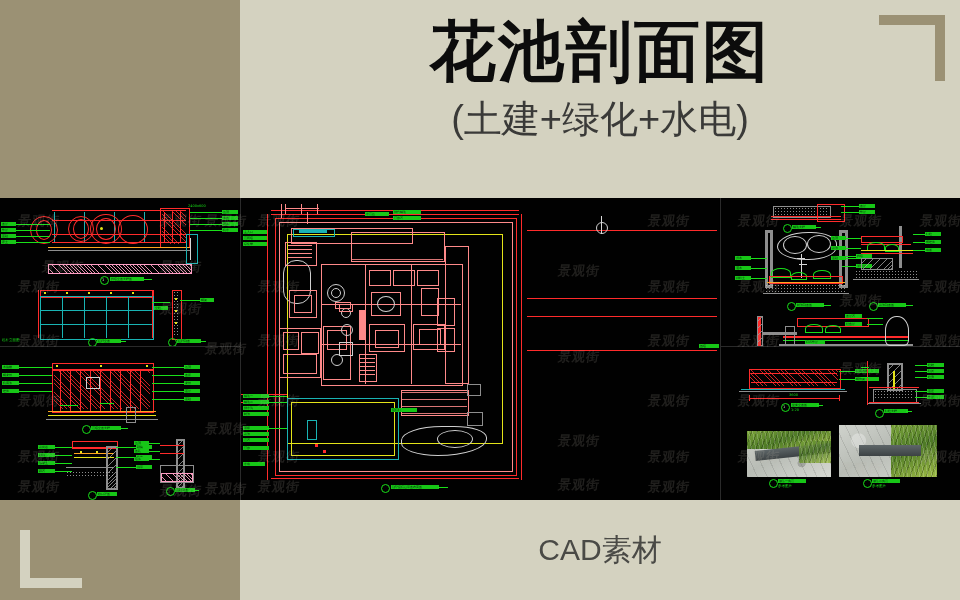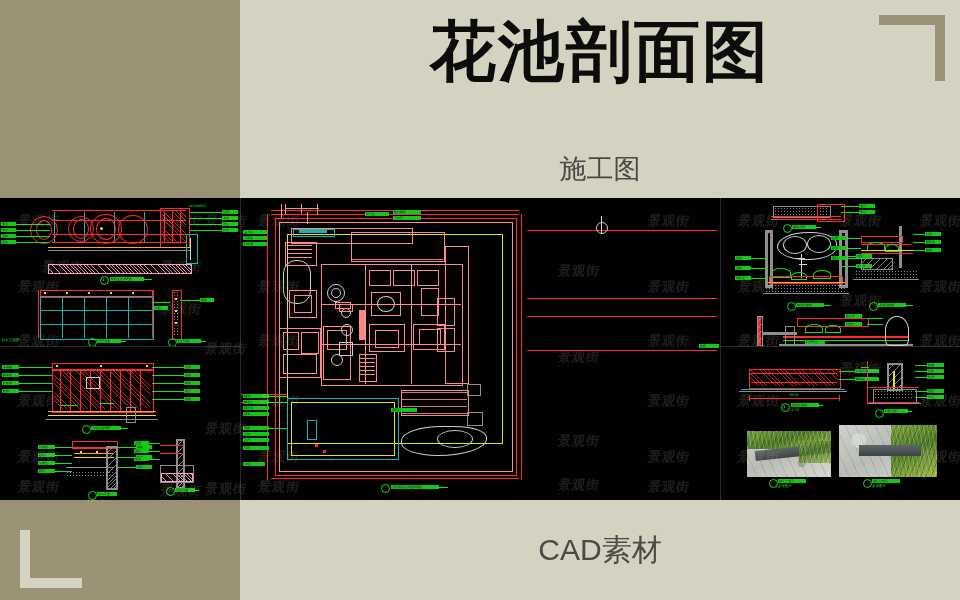--- a/index.html
+++ b/index.html
@@ -271,21 +271,21 @@
   <div class="header-band">
     <div class="tan-block-top"></div>
 
     <div class="corner-br-tr">
       <div class="h"></div>
         <div class="v"></div>
     </div>
 
     <div class="title-wrap">
       <div class="main-title">花池剖面图</div>
-      <div class="sub-title-2">施工图</div>
+      <div class="sub-title">(土建+绿化+水电)</div>
     </div>
   </div>
 
   <div class="cad-band">
 
     <div class="cad-panel panel-left-top">
 
       <div class="ln red" style="left:52px;  top:12px;  width:134px; height:0.8px;"></div>
       <div class="ln red" style="left:52px;  top:44px;  width:134px; height:0.8px;"></div>
       <div class="ln cyan" style="left:54px;  top:14px;  width:0.8px; height:30px;"></div>

